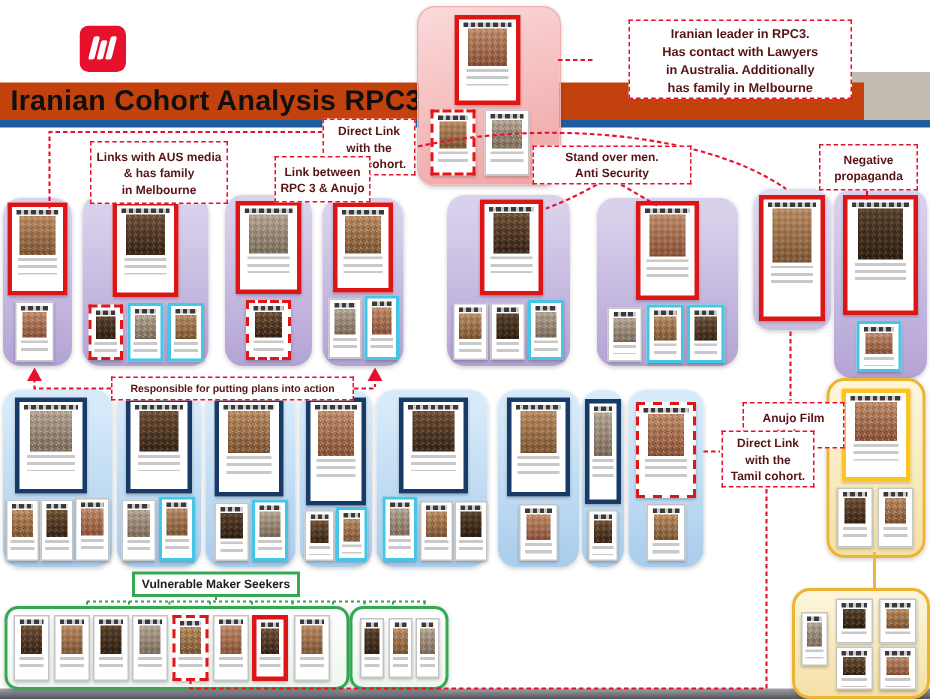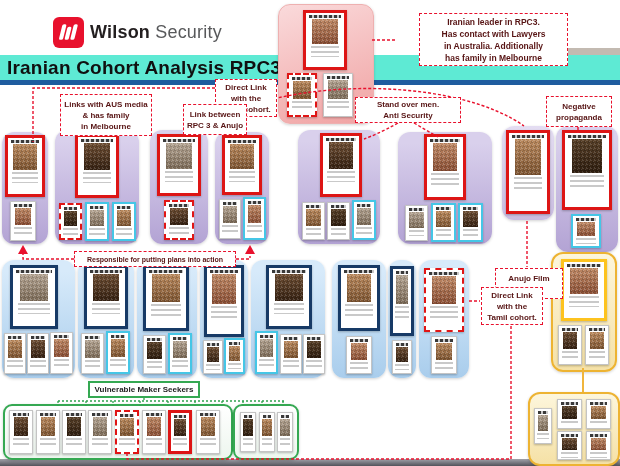--- a/index.html
+++ b/index.html
@@ -5,21 +5,21 @@
   html,body{margin:0;padding:0;background:#fff;}
   #slide{position:relative;width:620px;height:466px;background:#fff;overflow:hidden;
          font-family:"Liberation Sans",sans-serif;}
   
   #logo-row{position:absolute;left:53px;top:17px;display:flex;align-items:center;gap:6px;z-index:0;}
   #logo-row .brand{font-size:18px;color:#231f20;letter-spacing:.2px;}
   #logo-row .brand b{font-weight:bold;}
   #logo-row .brand .suffix{font-weight:400;color:#58595b;}
   #titlebar-bump{position:absolute;left:418px;top:48px;width:202px;height:32px;
                  background:#c3bab1;border-radius:16px 0 0 0;z-index:0;}
-  #titlebar{position:absolute;left:0;top:55px;width:620px;height:25px;background:#5eead4;z-index:0;
+  #titlebar{position:absolute;left:0;top:55px;width:576px;height:25px;background:#c2410c;z-index:0;
             display:flex;align-items:center;}
   #titlebar .t{font-size:19px;font-weight:bold;color:#101010;padding-left:7px;letter-spacing:.2px;}
   #bluebar{position:absolute;left:0;top:80px;width:620px;height:5px;background:#1f5c9f;z-index:0;}
   #footerbar{position:absolute;left:0;top:459px;width:620px;height:7px;
              background:linear-gradient(#a2a2aa,#52525a);z-index:0;}
   
   #links{position:absolute;left:0;top:0;z-index:3;pointer-events:none;}
   .ln-red{stroke:#e8112d;stroke-width:1.4;fill:none;stroke-dasharray:3 2;}
   .ln-green{stroke:#2fa14d;stroke-width:1.3;fill:none;stroke-dasharray:2 2;}
   .ln-gold{stroke:#f0b53c;stroke-width:2;fill:none;}
@@ -65,21 +65,20 @@
 
   <div id="logo-row">
     <svg width="31" height="31" viewBox="0 0 30 30">
       <rect width="30" height="30" rx="6" fill="#e8112d"></rect>
       <g fill="#ffffff" transform="skewX(-14) translate(6,0)">
         <rect x="5" y="7" width="4" height="15" rx="1.5"></rect>
         <rect x="10.5" y="9.5" width="4" height="12.5" rx="1.5"></rect>
         <rect x="16" y="7" width="4" height="15" rx="1.5"></rect>
       </g>
     </svg>
-    <span class="brand"><b>Wilson</b> <span class="suffix">Security</span></span>
   </div>
 
   <div id="titlebar-bump"></div>
   <div id="titlebar">
     <span class="t">Iranian Cohort Analysis RPC3</span>
   </div>
   <div id="bluebar"></div>
 
   <svg id="links" width="620" height="466">
       <path d="M372 40 H397" class="ln-red"></path>

